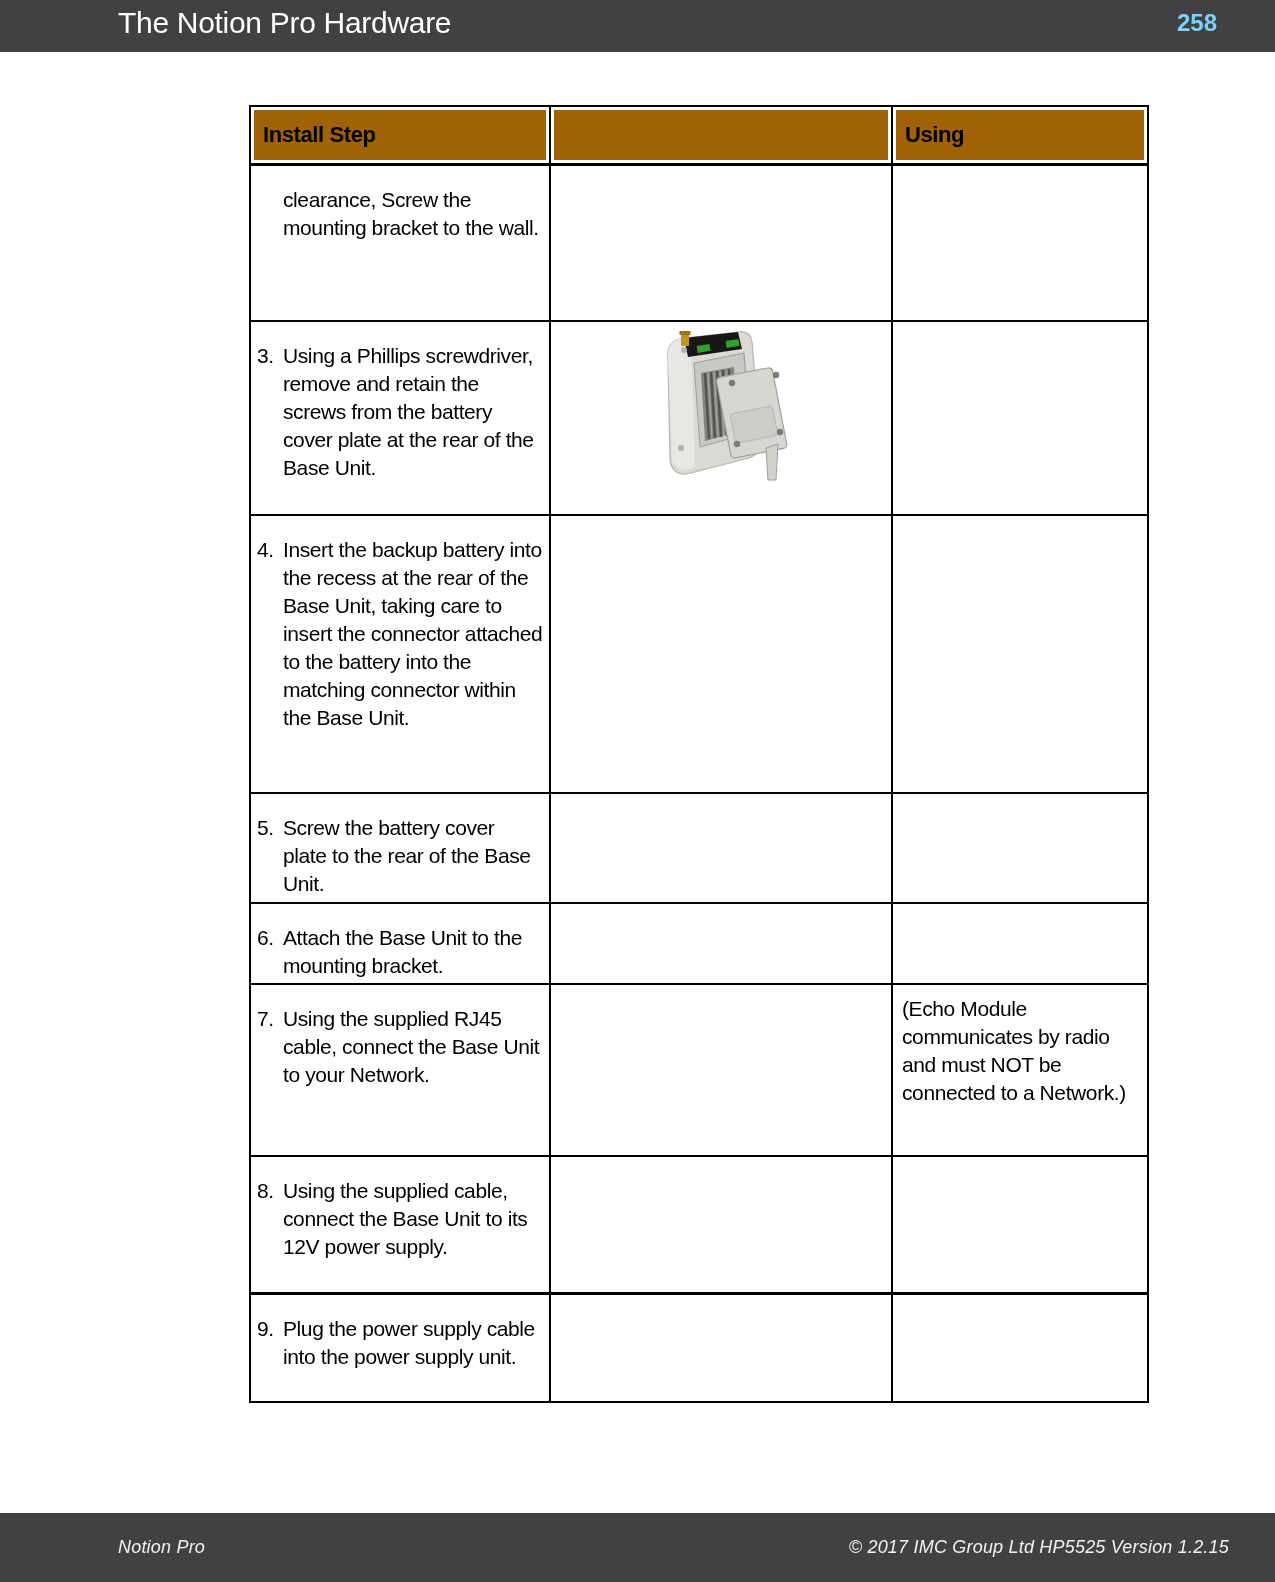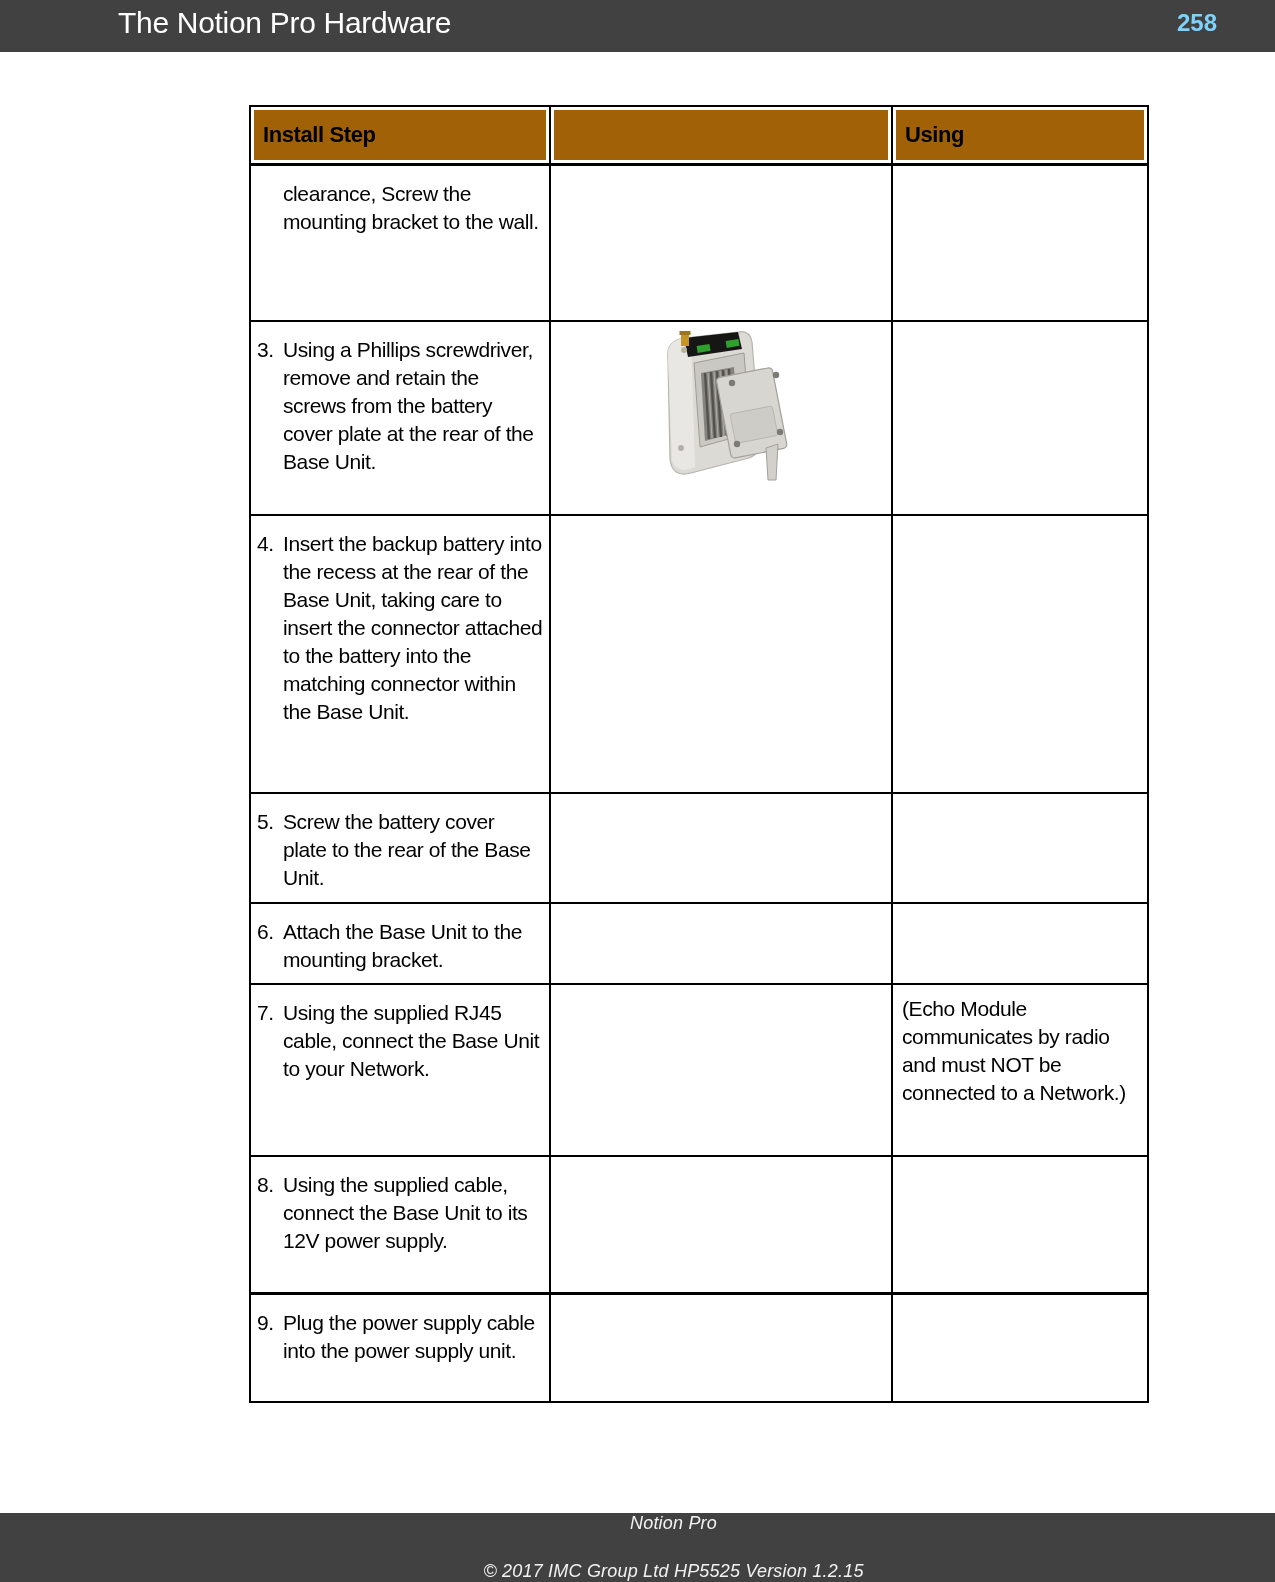--- a/index.html
+++ b/index.html
@@ -44,34 +44,33 @@
   }
   table.install th {
     background:#a16207;
     box-shadow:inset 0 0 0 3px #fff;
     border-bottom:3px solid #000;
     text-align:left;
     font-size:22px; font-weight:bold;
     padding:14px 6px 0 12px;
     height:58px;
   }
-  td.step-cell { padding:14px 6px 0 6px;border-radius:21px; }
+  td.step-cell { padding:20px 6px 0 6px;border-radius:21px; }
   .step { display:flex; }
   .step .num { flex:0 0 26px; }
   .step .txt { flex:1 1 auto; }
   td.img-cell { text-align:center; padding:6px 0 0 0; }
   td.notes-cell { padding:10px 8px 4px 9px; }
   
   .bottombar {
     position:absolute; left:0; top:1513px; width:1275px; height:69px;
     background:#414141;
     display:flex; align-items:center; justify-content:space-between;
     box-sizing:border-box;
     padding:0 46px 0 118px;
-    flex-direction:column;
   }
   .bottombar .left, .bottombar .right {
     color:#f2f2f2; font-style:italic; font-size:18px; letter-spacing:0.2px;
   }
   
   tr.r0 td { height:157px; }
   tr.r1 td { height:194px; }
   tr.r2 td { height:278px; }
   tr.r3 td { height:110px; }
   tr.r4 td { height:81px; }

